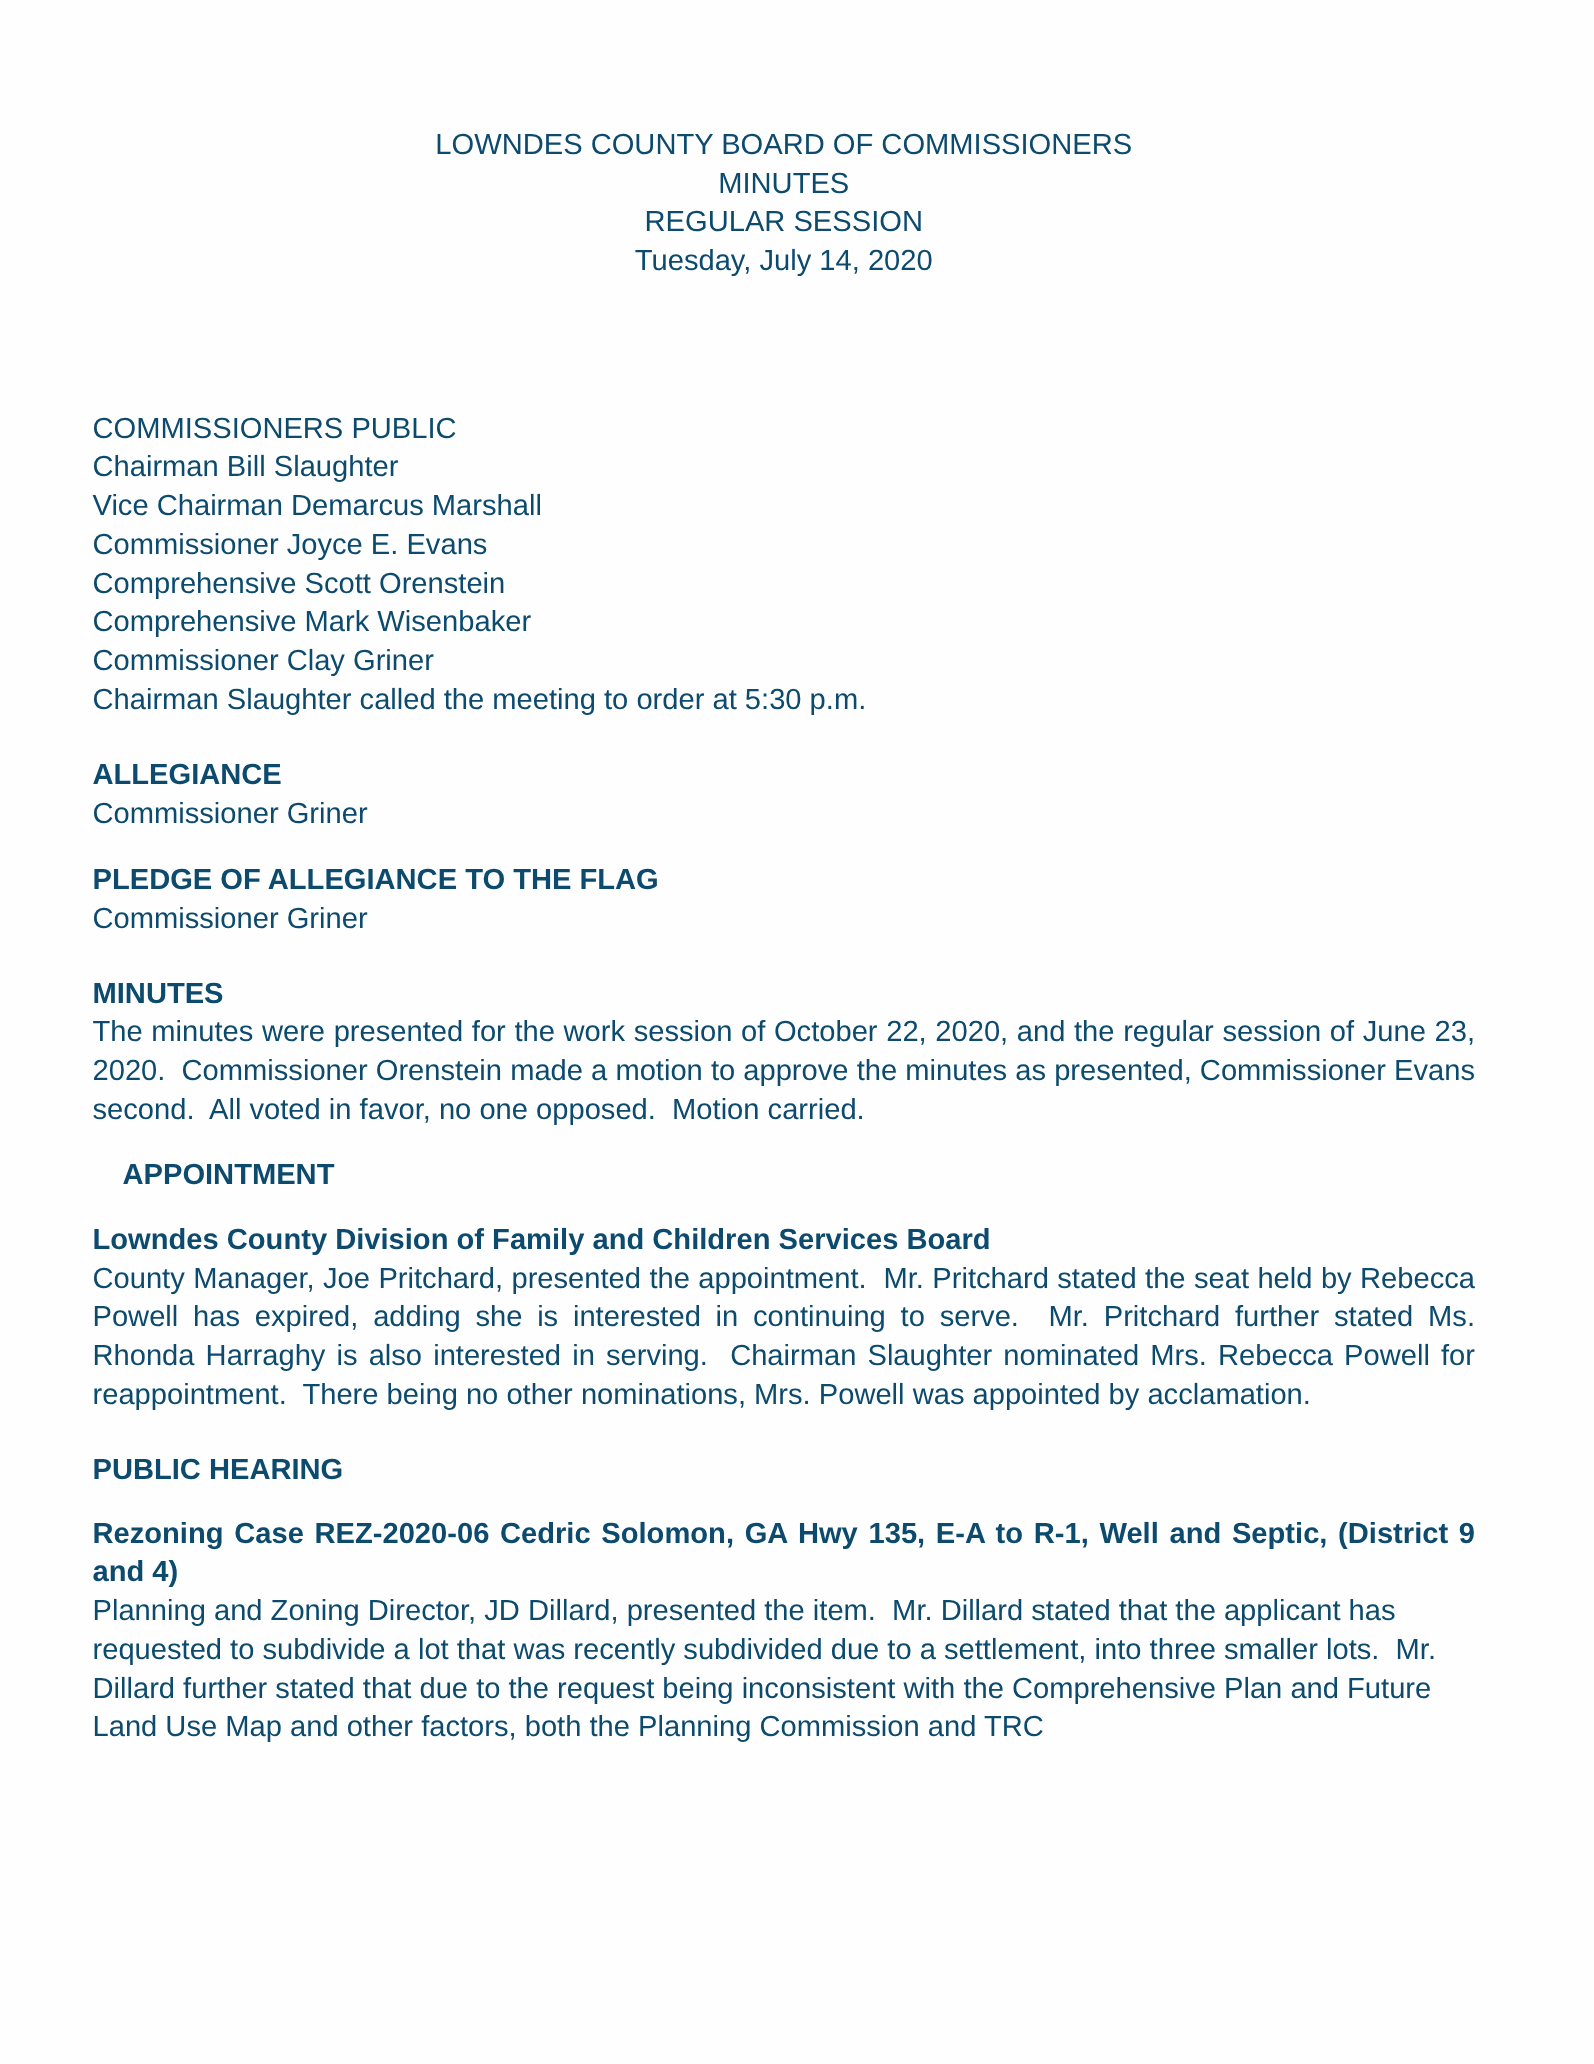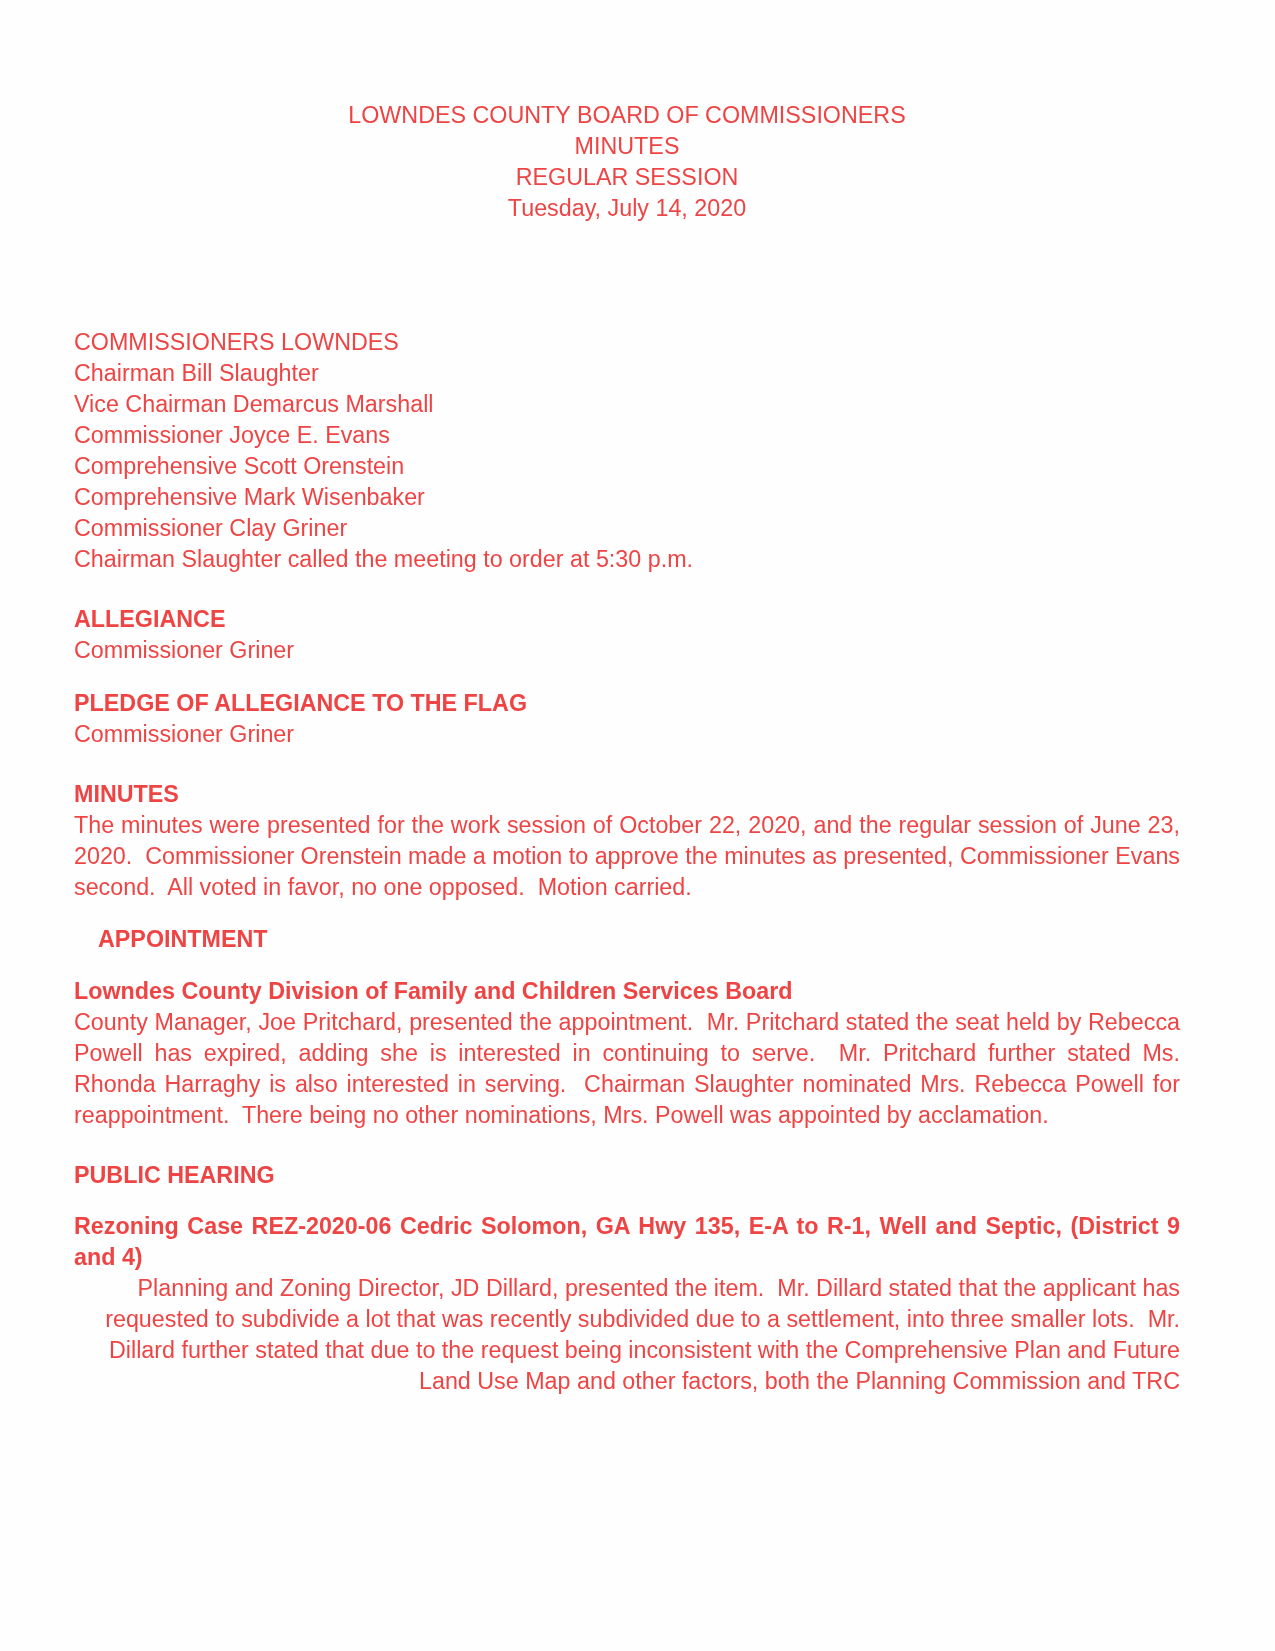--- a/index.html
+++ b/index.html
@@ -3,21 +3,21 @@
 <meta charset="utf-8">
 <style>
   * { box-sizing: border-box; }
   html, body { margin: 0; padding: 0; background: #ffffff; }
 
   .page {
     position: relative;
     width: 1275px;
     height: 1651px;
     background: #fefefe;
-    color: #ef4444;
+    color: #0c4a6e;
     font-family: "Liberation Sans", "DejaVu Sans", sans-serif;
     font-size: 23.3px;
     line-height: 31px;
     padding: 100px 95px 0 74px;
     overflow: hidden;
   }
 
   .page p, .page div, .page h1, .page h2, .page h3 {
     margin: 0;
     padding: 0;
@@ -27,21 +27,21 @@
 
   .doc-header { text-align: center; }
 
   .bold { font-weight: bold; }
 
   .para-justify {
     text-align: justify;
     white-space: pre-wrap;
   }
   .para-left {
-    text-align: right;
+    text-align: left;
     white-space: pre-wrap;
   }
 
   
   .sec-attendance        { margin-top: 103px; }
   .sec-call              { margin-top: 28px; }
   .sec-invocation        { margin-top: 29px; }
   .sec-pledge            { margin-top: 22px; }
   .sec-minutes           { margin-top: 29px; }
   .sec-appointment-head  { margin-top: 21px; margin-left: 24px; }
@@ -55,21 +55,21 @@
 <div class="page">
 
   <header class="doc-header">
     <div>LOWNDES COUNTY BOARD OF COMMISSIONERS</div>
     <div>MINUTES</div>
     <div>REGULAR SESSION</div>
     <div>Tuesday, July 14, 2020</div>
   </header>
 
   <section class="sec-attendance">
-    <div>COMMISSIONERS LOWNDES</div>
+    <div>COMMISSIONERS PUBLIC</div>
     <div>Chairman Bill Slaughter</div>
     <div>Vice Chairman Demarcus Marshall</div>
     <div>Commissioner Joyce E. Evans</div>
     <div>Comprehensive Scott Orenstein</div>
     <div>Comprehensive Mark Wisenbaker</div>
     <div>Commissioner Clay Griner</div>
   </section>
 
   <p class="sec-call">Chairman Slaughter called the meeting to order at 5:30 p.m.</p>
 

